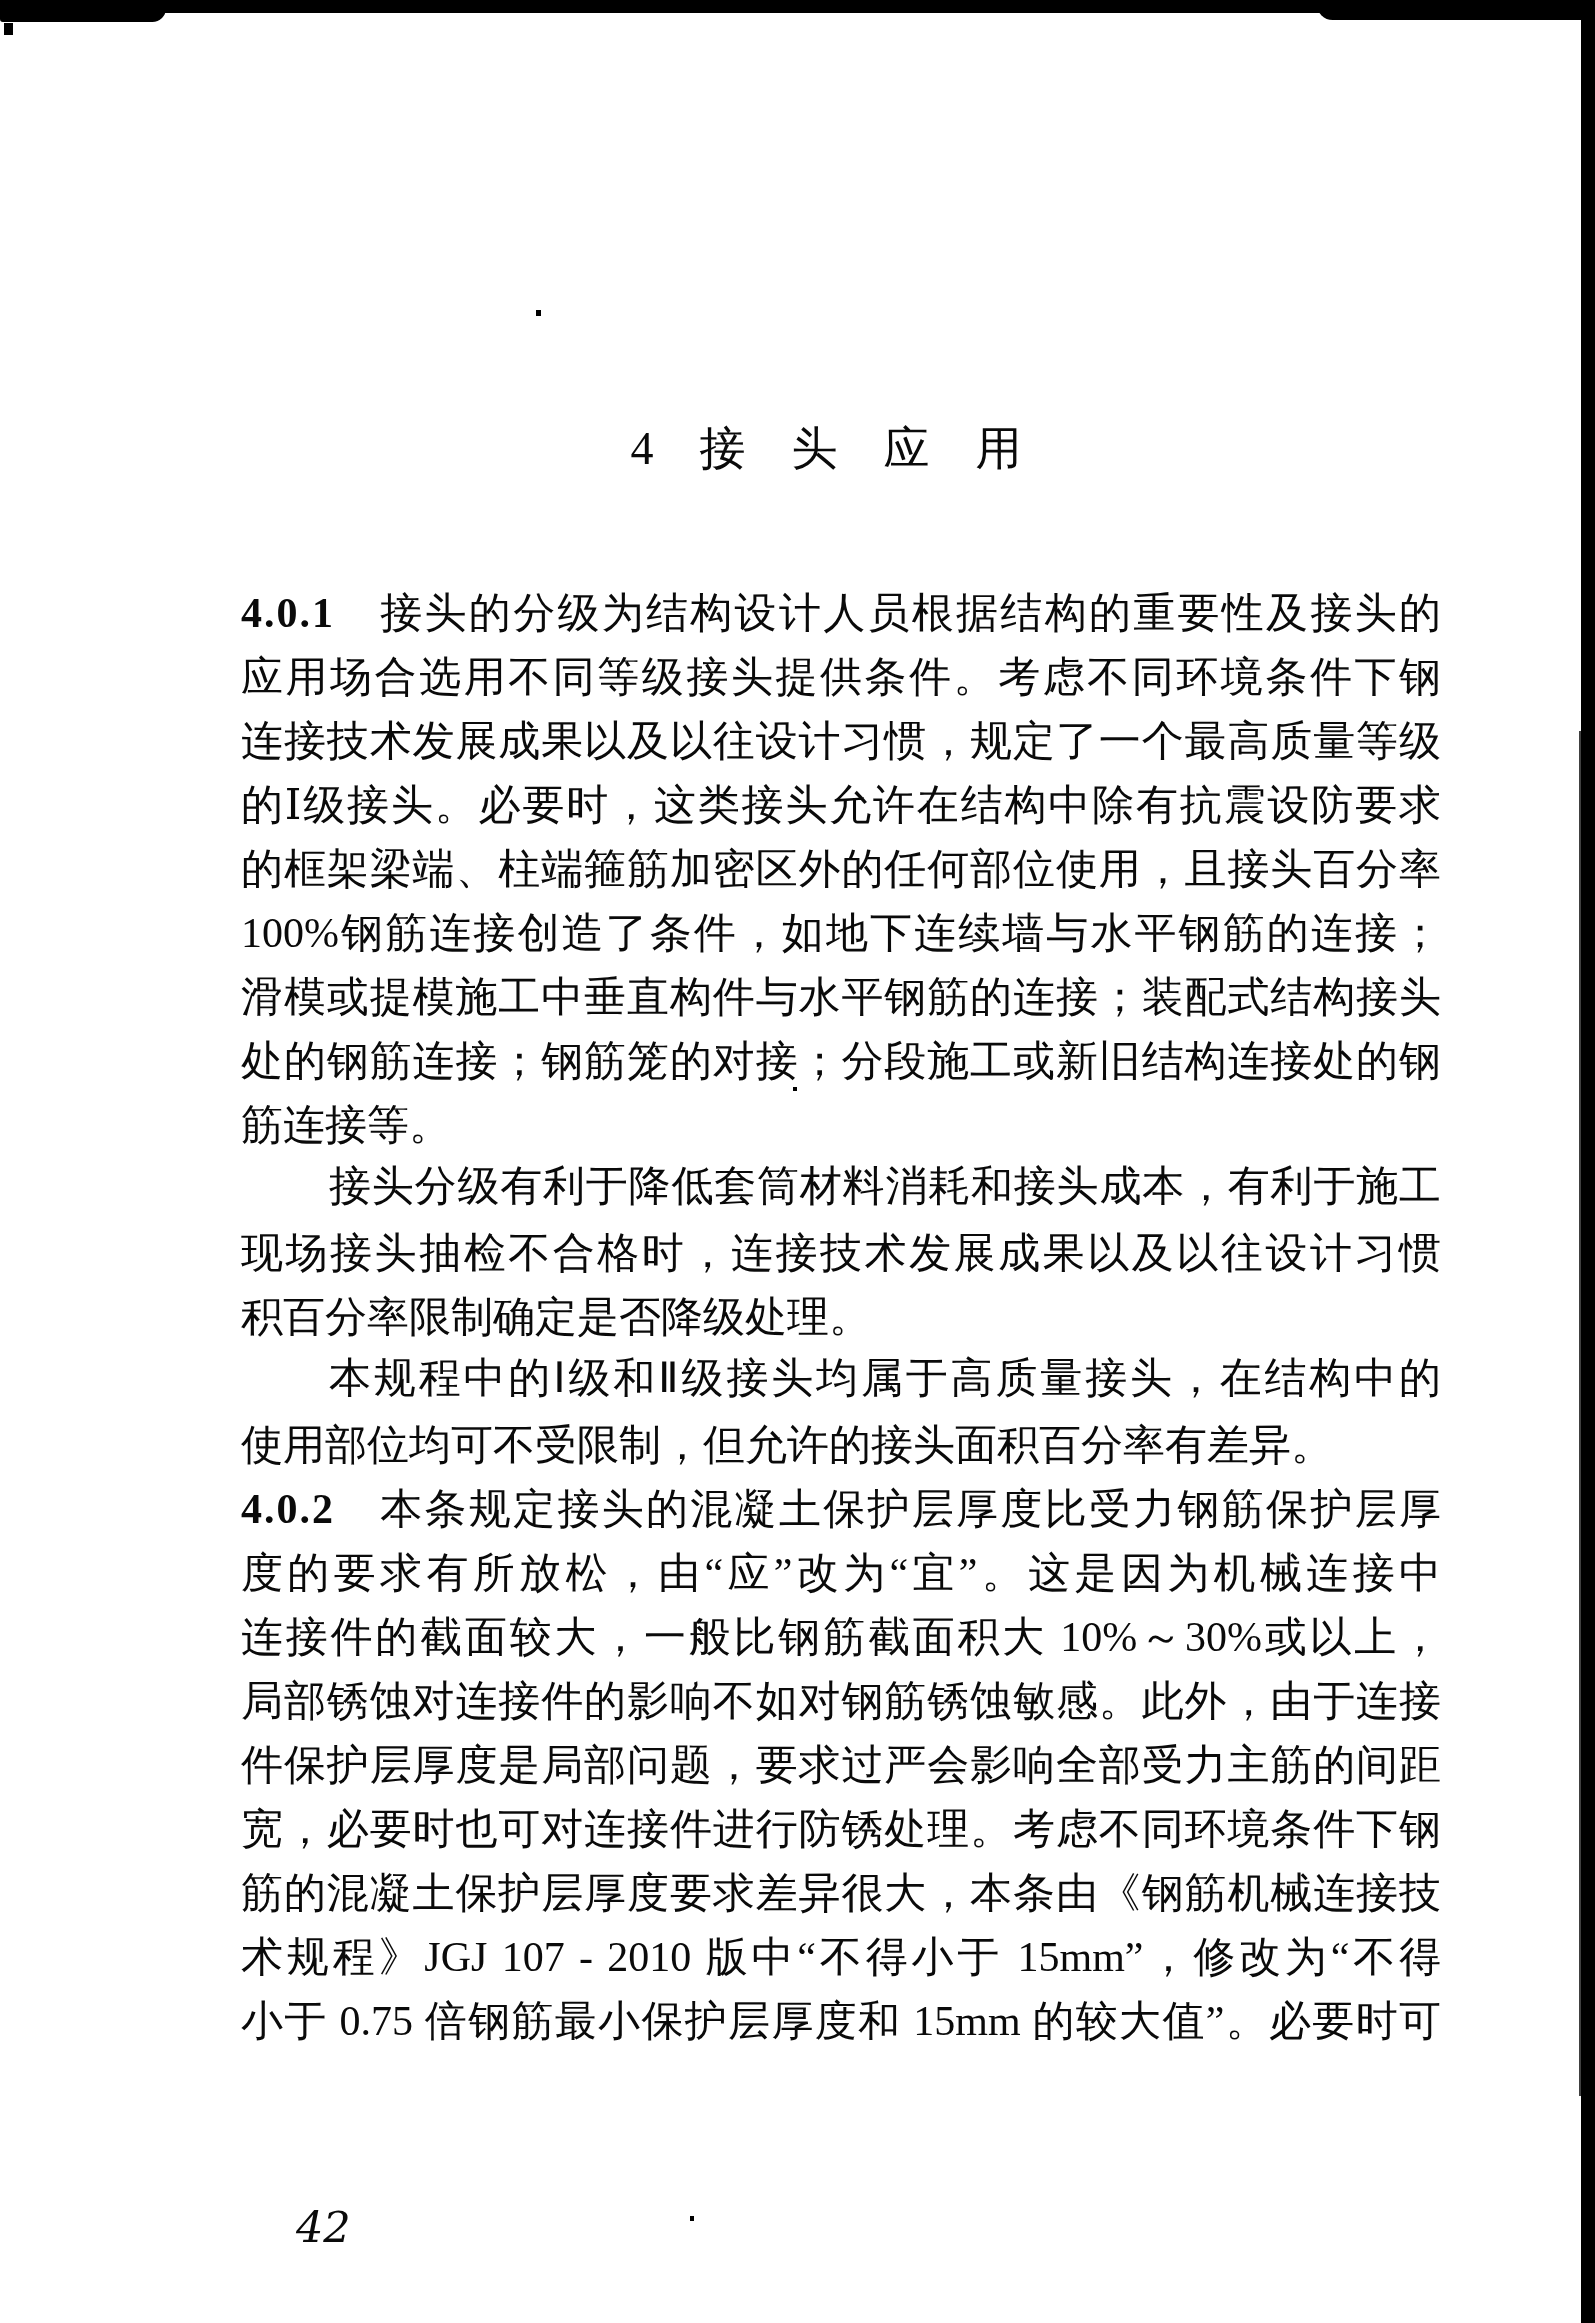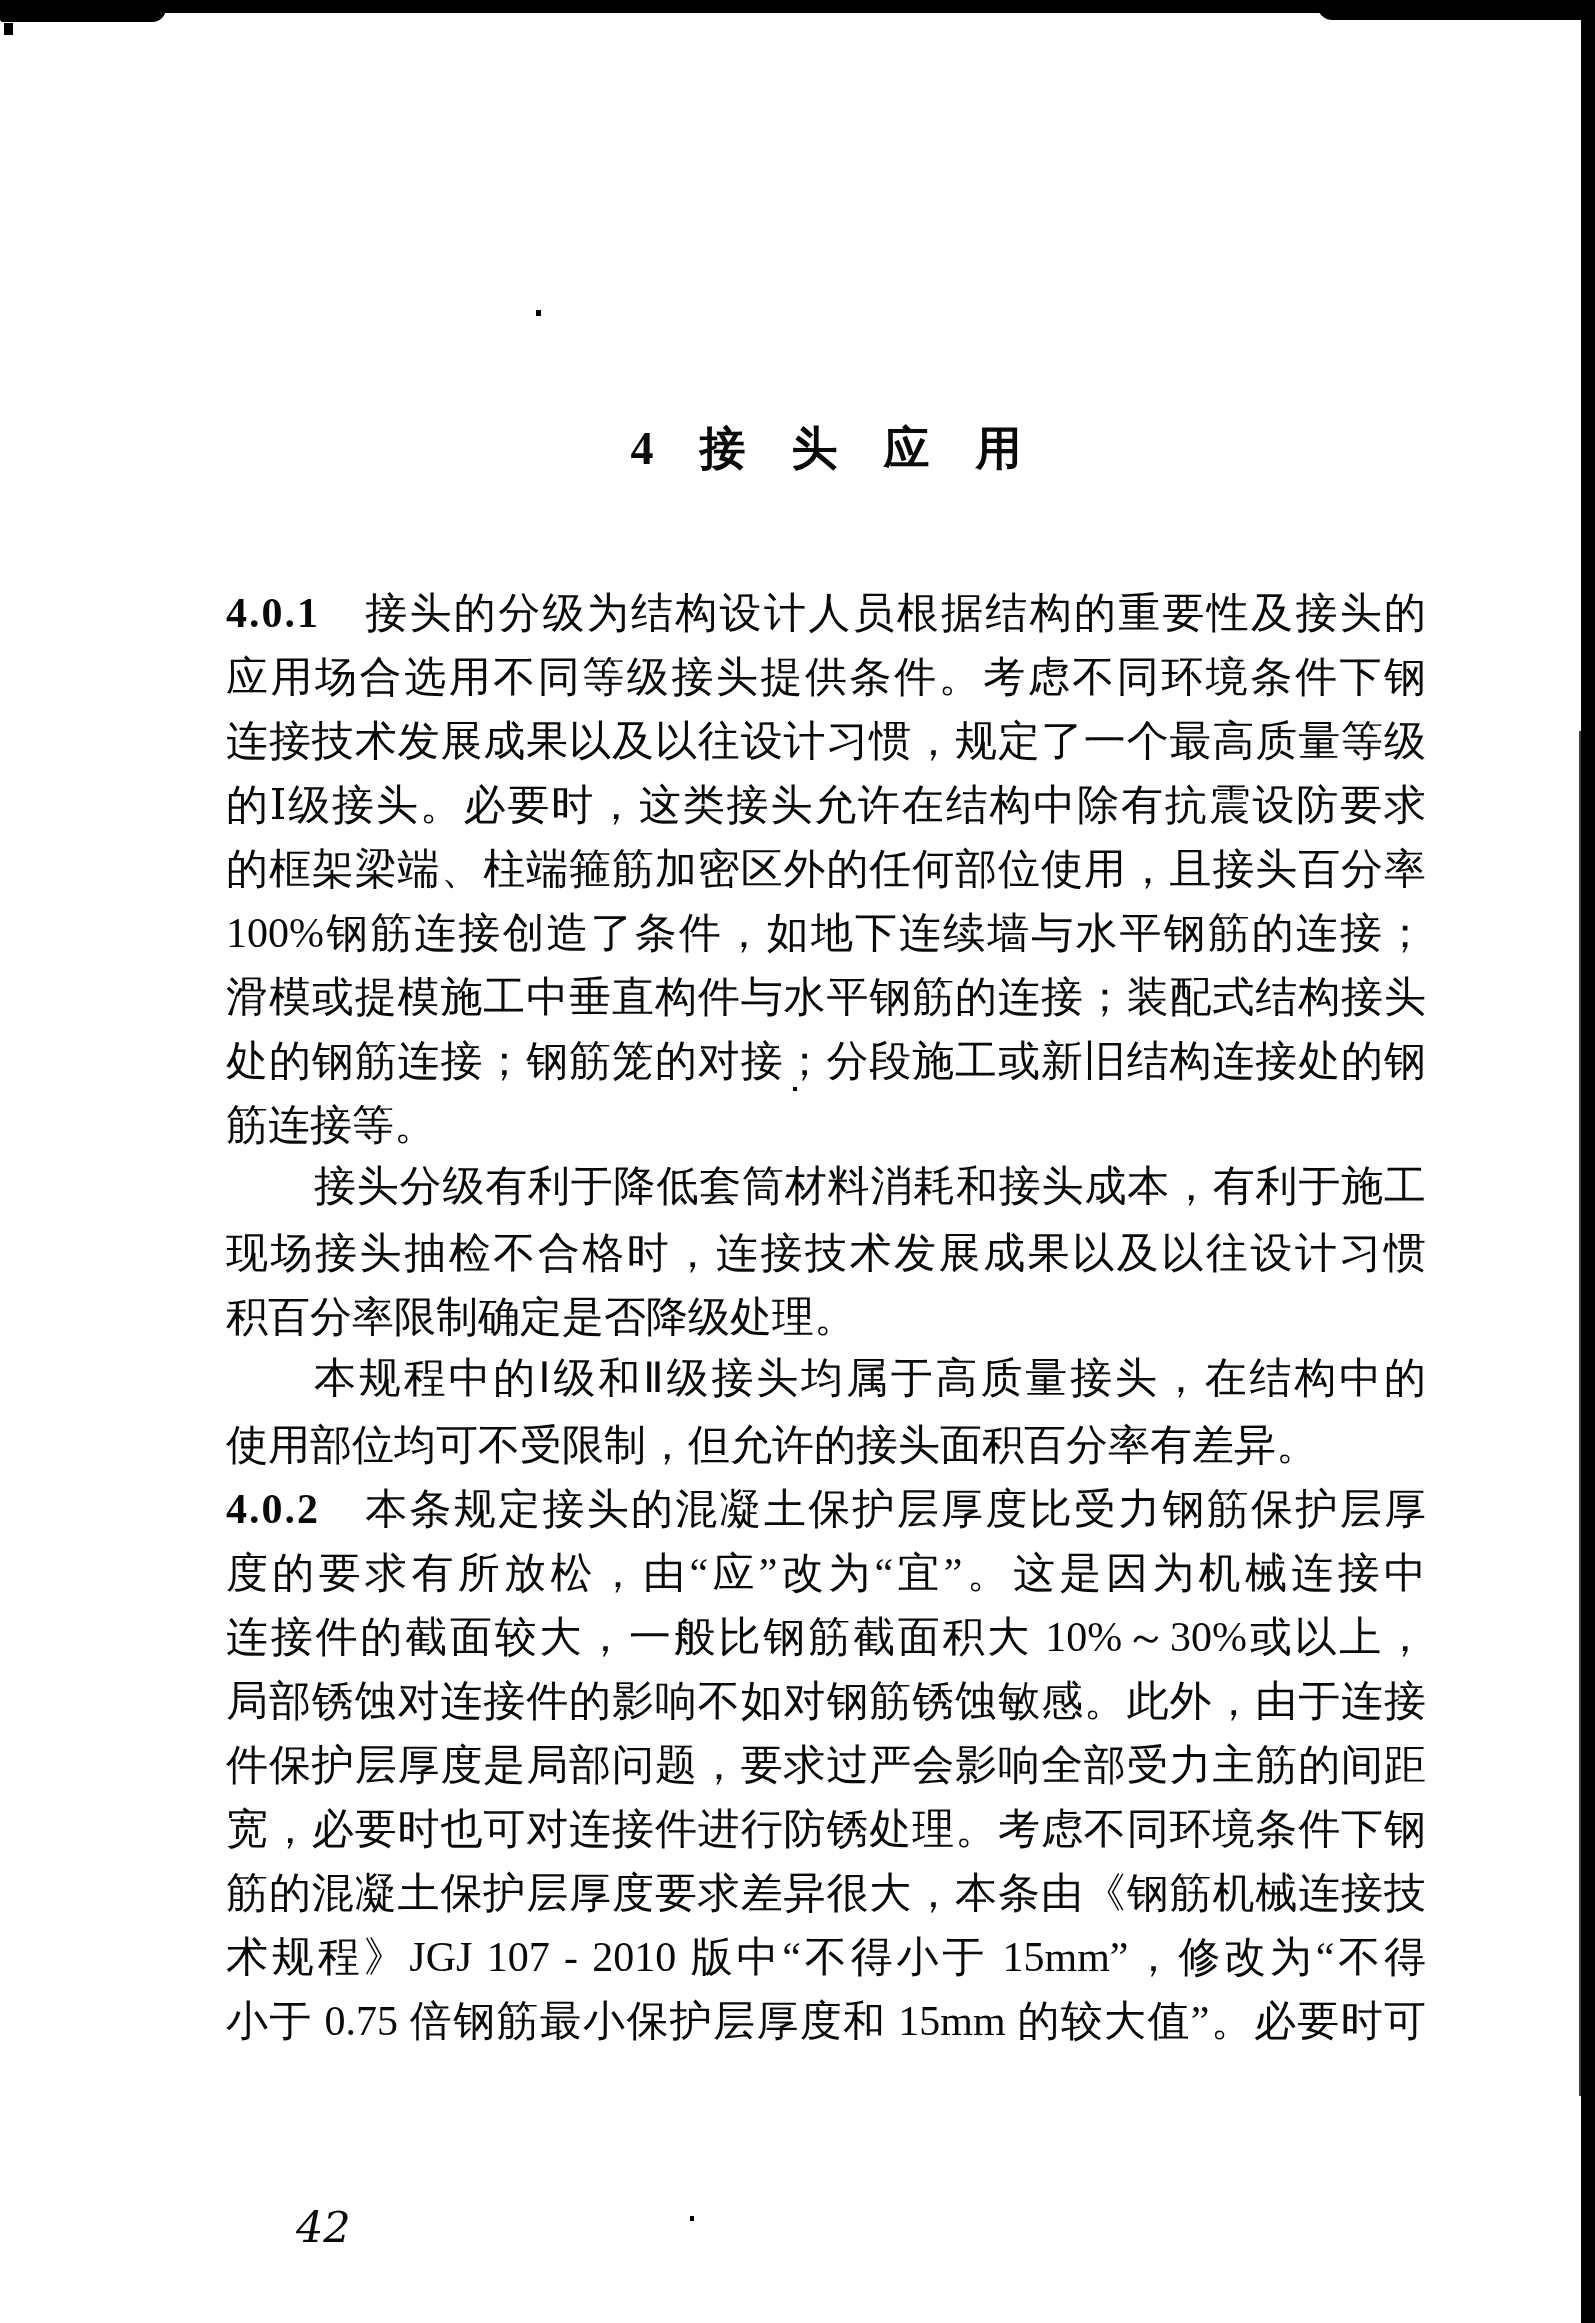--- a/index.html
+++ b/index.html
@@ -53,29 +53,29 @@
   .speck.s3 { left: 690px; top: 2216px; width: 3.9px; height: 4.9px; }
   .speck.s4 { left: 793px; top: 1087px; width: 3.9px; height: 3.9px; }
 
   .chapter-title {
     position: absolute;
     left: 226px; top: 419px;
     width: 1200px;
     margin: 0;
     text-align: center;
     font-size: 46px;
-    font-weight: bold;
+    font-weight: normal;
     line-height: 60px;
     letter-spacing: 0;
     white-space: nowrap;
   }
 
   .body-text {
     position: absolute;
-    left: 226px; top: 581px;
+    left: 241px; top: 581px;
     width: 1200px;
     font-size: 42px;
     line-height: 64px;
   }
   .line {
     text-align: justify;
     text-align-last: justify;
     height: 64px;
     overflow: visible;
   }

